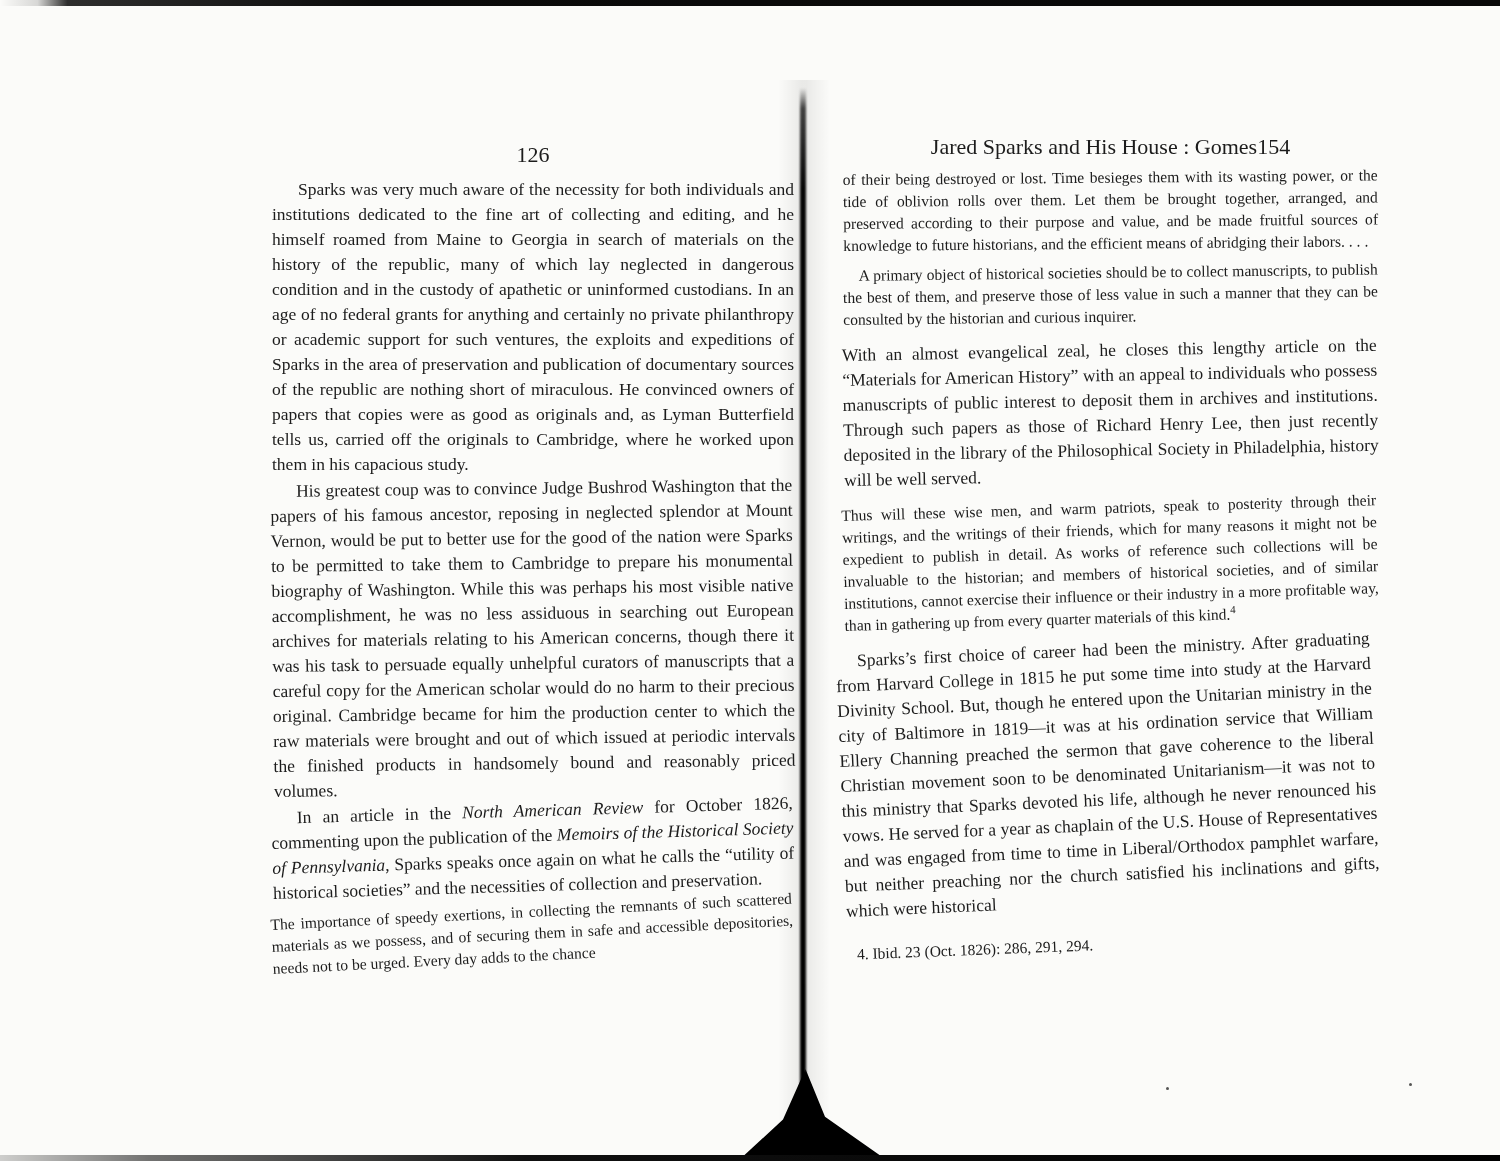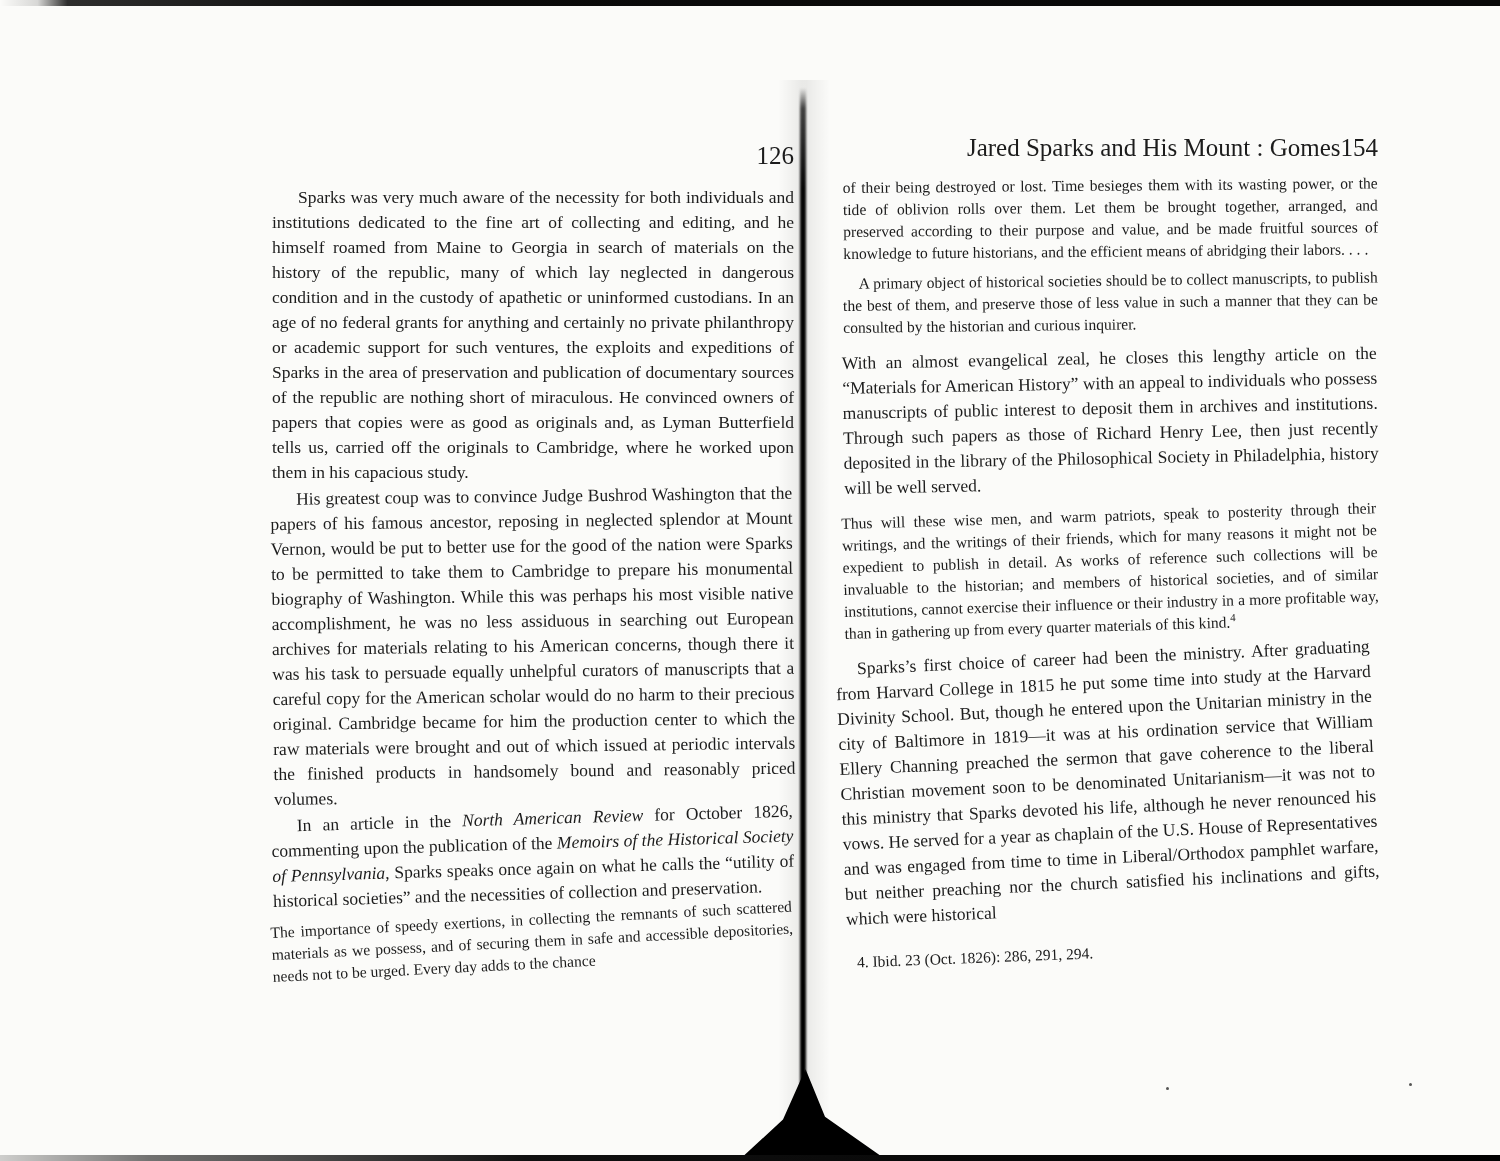--- a/index.html
+++ b/index.html
@@ -77,24 +77,24 @@
     top: 142px;
     width: 522px;
   }
   #right-page {
     left: 843px;
     top: 134px;
     width: 535px;
   }
   .page-header {
     display: flex;
-    justify-content: flex-end;
+    justify-content: center;
     align-items: baseline;
-    font-size: 25px;
-    margin-bottom: 15px;
+    font-size: 22px;
+    margin-bottom: 9px;
     text-align: left;
   }
   .body-para {
     font-size: 17.5px;
     line-height: 25px;
     margin: 0 0 2px 0;
   }
   .indented { text-indent: 26px; }
   .quote-para {
     font-size: 15.6px;
@@ -142,21 +142,21 @@
     <span>126</span>
   </div>
   <p class="body-para indented">Sparks was very much aware of the necessity for both individuals and institutions dedicated to the fine art of collecting and editing, and he himself roamed from Maine to Georgia in search of materials on the history of the republic, many of which lay neglected in dangerous condition and in the custody of apathetic or uninformed custodians. In an age of no federal grants for anything and certainly no private philanthropy or academic support for such ventures, the exploits and expeditions of Sparks in the area of preservation and publication of documentary sources of the republic are nothing short of miraculous. He convinced owners of papers that copies were as good as originals and, as Lyman Butterfield tells us, carried off the originals to Cambridge, where he worked upon them in his capacious study.</p>
   <p class="body-para indented rot-a">His greatest coup was to convince Judge Bushrod Washington that the papers of his famous ancestor, reposing in neglected splendor at Mount Vernon, would be put to better use for the good of the nation were Sparks to be permitted to take them to Cambridge to prepare his monumental biography of Washington. While this was perhaps his most visible native accomplishment, he was no less assiduous in searching out European archives for materials relating to his American concerns, though there it was his task to persuade equally unhelpful curators of manuscripts that a careful copy for the American scholar would do no harm to their precious original. Cambridge became for him the production center to which the raw materials were brought and out of which issued at periodic intervals the finished products in handsomely bound and reasonably priced volumes.</p>
   <p class="body-para indented rot-b"><span>In an article in the </span><span class="italic">North American Review</span><span> for October 1826, commenting upon the publication of the </span><span class="italic">Memoirs of the Historical Society of Pennsylvania</span><span>, Sparks speaks once again on what he calls the “utility of historical societies” and the necessities of collection and preservation.</span></p>
   <p class="quote-para rot-c mt-sm">The importance of speedy exertions, in collecting the remnants of such scattered materials as we possess, and of securing them in safe and accessible depositories, needs not to be urged. Every day adds to the chance</p>
 </div>
 
 <div id="right-page" class="page">
   <div class="page-header">
-    <span>Jared Sparks and His Mount : Gomes</span>
+    <span>Jared Sparks and His House : Gomes</span>
     <span>154</span>
   </div>
   <p class="quote-para rot-r1" style="margin-top:2px;">of their being destroyed or lost. Time besieges them with its wasting power, or the tide of oblivion rolls over them. Let them be brought together, arranged, and preserved according to their purpose and value, and be made fruitful sources of knowledge to future historians, and the efficient means of abridging their labors. . . .</p>
   <p class="quote-para indented rot-r2" style="text-indent:16px;">A primary object of historical societies should be to collect manuscripts, to publish the best of them, and preserve those of less value in such a manner that they can be consulted by the historian and curious inquirer.</p>
   <p class="body-para rot-r3 mt-md">With an almost evangelical zeal, he closes this lengthy article on the “Materials for American History” with an appeal to individuals who possess manuscripts of public interest to deposit them in archives and institutions. Through such papers as those of Richard Henry Lee, then just recently deposited in the library of the Philosophical Society in Philadelphia, history will be well served.</p>
   <p class="quote-para rot-r4 mt-md"><span>Thus will these wise men, and warm patriots, speak to posterity through their writings, and the writings of their friends, which for many reasons it might not be expedient to publish in detail. As works of reference such collections will be invaluable to the historian; and members of historical societies, and of similar institutions, cannot exercise their influence or their industry in a more profitable way, than in gathering up from every quarter materials of this kind.</span><sup class="fn-marker">4</sup></p>
   <p class="body-para indented rot-r5 mt-md" style="text-indent:22px;">Sparks’s first choice of career had been the ministry. After graduating from Harvard College in 1815 he put some time into study at the Harvard Divinity School. But, though he entered upon the Unitarian ministry in the city of Baltimore in 1819—it was at his ordination service that William Ellery Channing preached the sermon that gave coherence to the liberal Christian movement soon to be denominated Unitarianism—it was not to this ministry that Sparks devoted his life, although he never renounced his vows. He served for a year as chaplain of the U.S. House of Representatives and was engaged from time to time in Liberal/Orthodox pamphlet warfare, but neither preaching nor the church satisfied his inclinations and gifts, which were historical</p>
   <p class="footnote rot-r6" style="text-indent:14px;">4. Ibid. 23 (Oct. 1826): 286, 291, 294.</p>
 </div>
 

